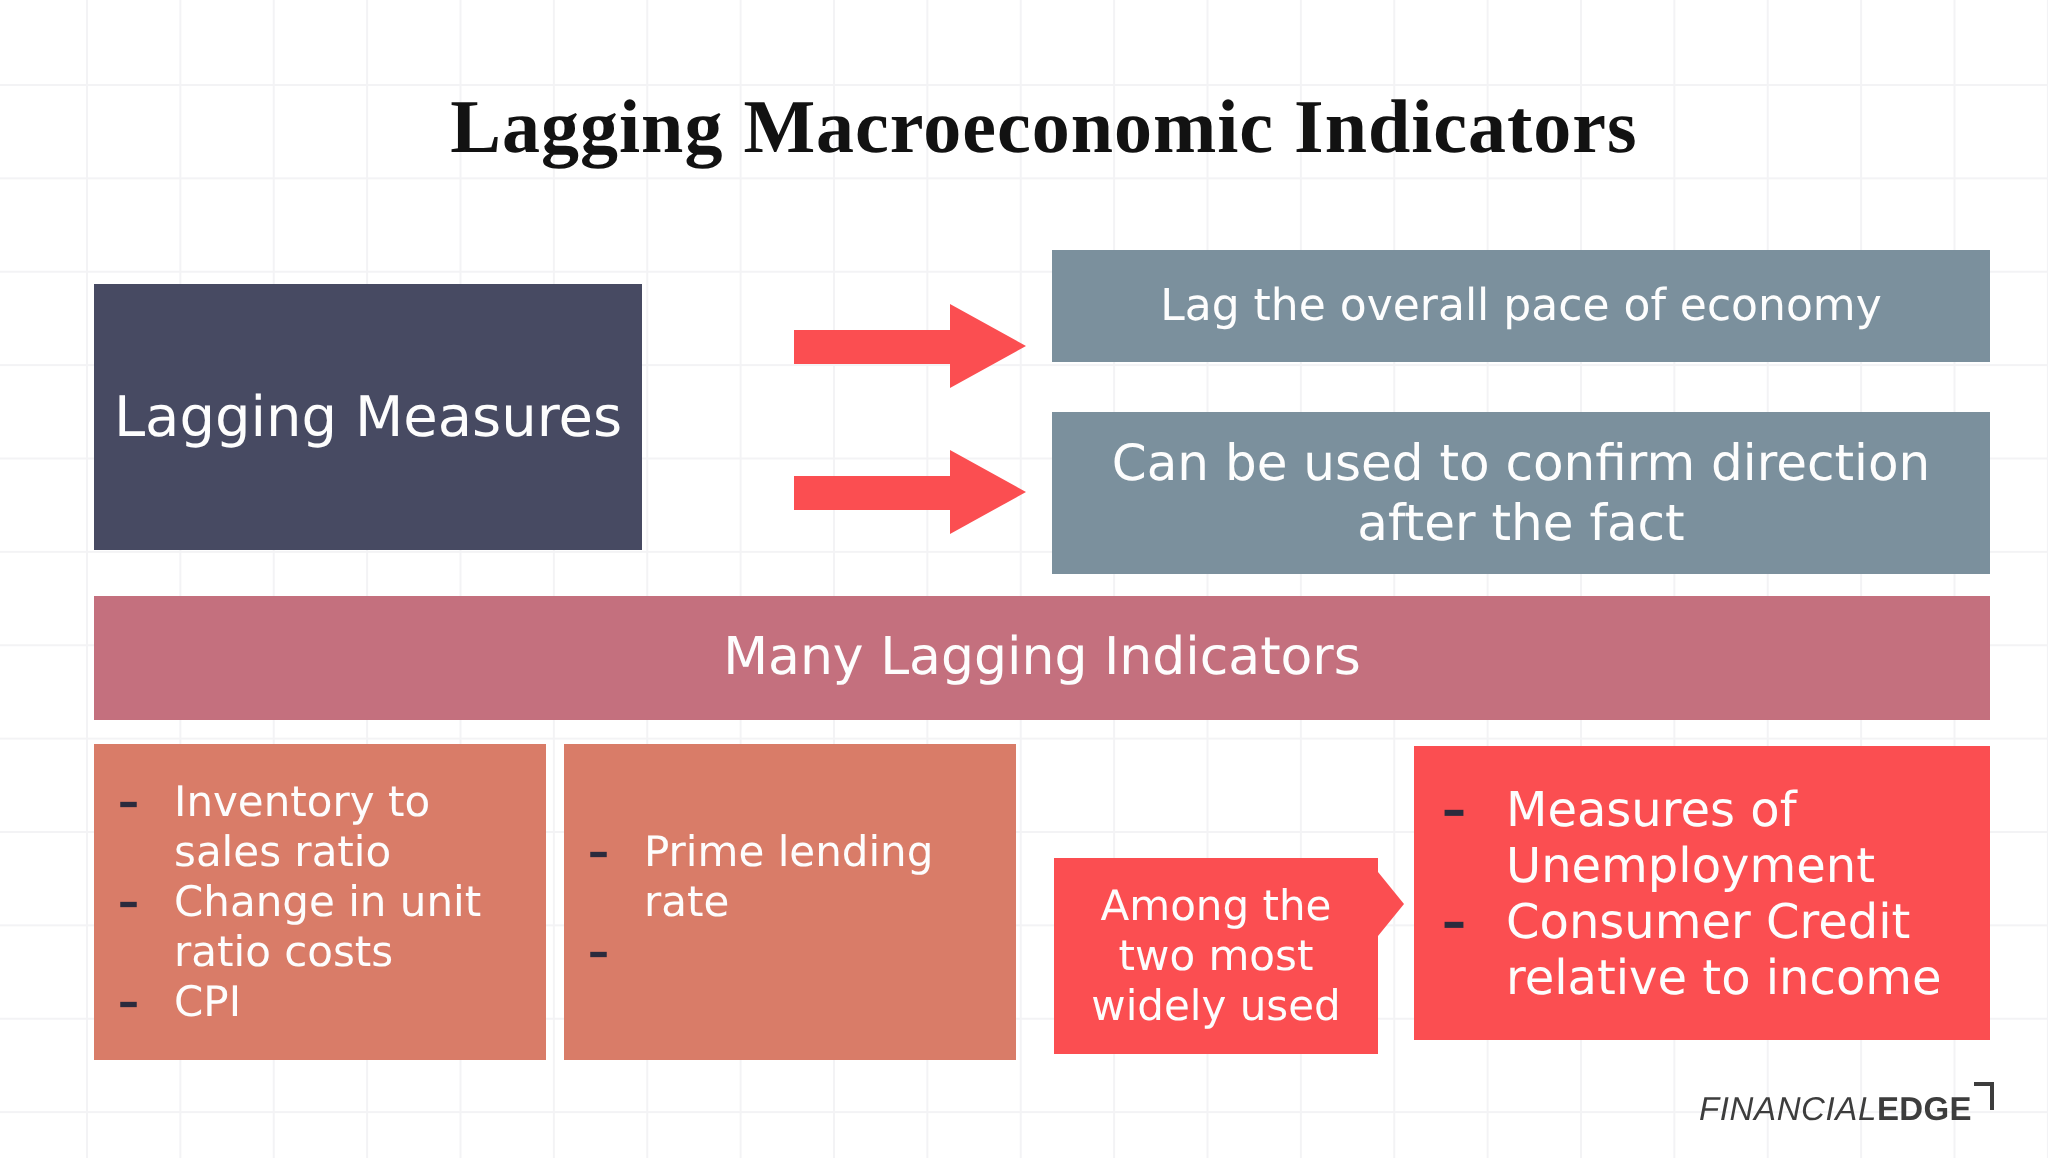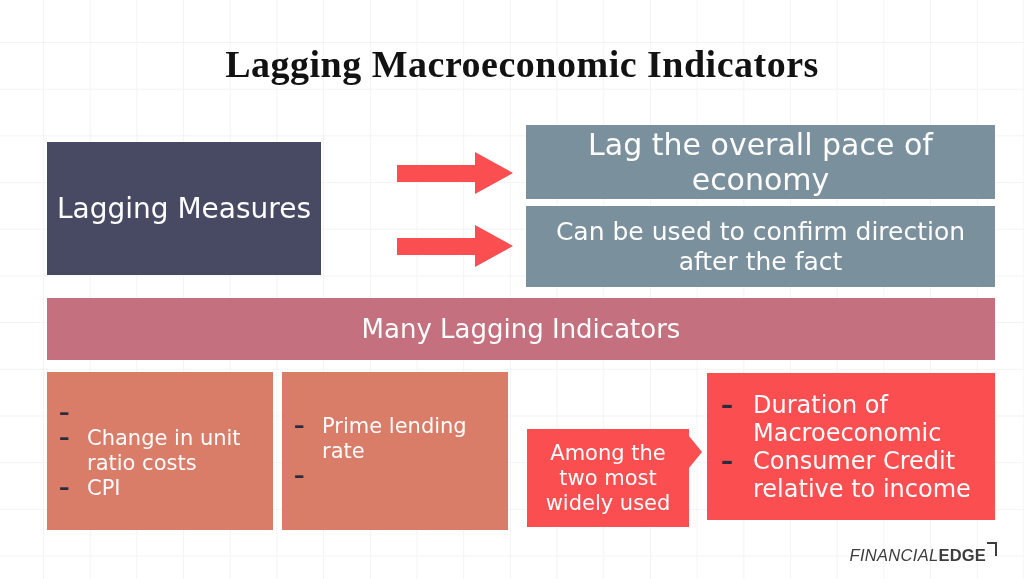--- a/index.html
+++ b/index.html
@@ -16,21 +16,21 @@
   .title{
     position:absolute;left:0;top:42px;width:1024px;
     text-align:center;
     font-family:"Liberation Serif",serif;
     font-weight:bold;font-size:38px;color:#121212;letter-spacing:.5px;margin-left:10px;
   }
   .box{position:absolute;color:#fdfdfd;box-sizing:border-box;}
   .center-flex{display:flex;align-items:center;justify-content:center;text-align:center;}
 
   .navy{left:47px;top:142px;width:274px;height:133px;background:#474a62;font-size:28px;}
-  .gray1{left:526px;top:125px;width:469px;height:74px;background:#7b909d;font-size:30px;}
+  .gray1{left:526px;top:125px;width:469px;height:56px;background:#7b909d;font-size:22px;}
   .gray2{left:526px;top:206px;width:469px;height:81px;background:#7b909d;font-size:25px;line-height:30px;padding:0 14px;}
   .mauve{left:47px;top:298px;width:948px;height:62px;background:#c4707e;font-size:26px;}
 
   .arrow{position:absolute;left:397px;width:116px;height:43px;}
   .arrow-1{top:152px;}
   .arrow-2{top:225px;}
   .arrow .shaft{position:absolute;left:0;top:13px;width:82px;height:17px;background:#fb4e51;}
   .arrow .head{position:absolute;left:78px;top:0;width:0;height:0;
     border-top:21.5px solid transparent;border-bottom:21.5px solid transparent;
     border-left:38px solid #fb4e51;}
@@ -93,20 +93,21 @@
     <span>Can be used to confirm direction after the fact</span>
   </div>
 
   <div class="box mauve center-flex">
     <span>Many Lagging Indicators</span>
   </div>
 
   <div class="box salmon salmon-1">
     <div class="li">
       <span class="dash">–</span>
+      <span class="txt">Inventory to sales ratio</span>
     </div>
     <div class="li">
       <span class="dash">–</span>
       <span class="txt">Change in unit ratio costs</span>
     </div>
     <div class="li">
       <span class="dash">–</span>
       <span class="txt">CPI</span>
     </div>
   </div>
@@ -122,21 +123,21 @@
   </div>
 
   <div class="box callout center-flex">
     <span>Among the two most widely used</span>
     <div class="tab"></div>
   </div>
 
   <div class="box redbox">
     <div class="li">
       <span class="dash">–</span>
-      <span class="txt">Duration of Macroeconomic</span>
+      <span class="txt">Measures of Unemployment</span>
     </div>
     <div class="li">
       <span class="dash">–</span>
       <span class="txt">Consumer Credit relative to income</span>
     </div>
   </div>
 
   <div class="logo">
     <span class="l1">FINANCIAL</span>
       <span class="l2">EDGE</span>

